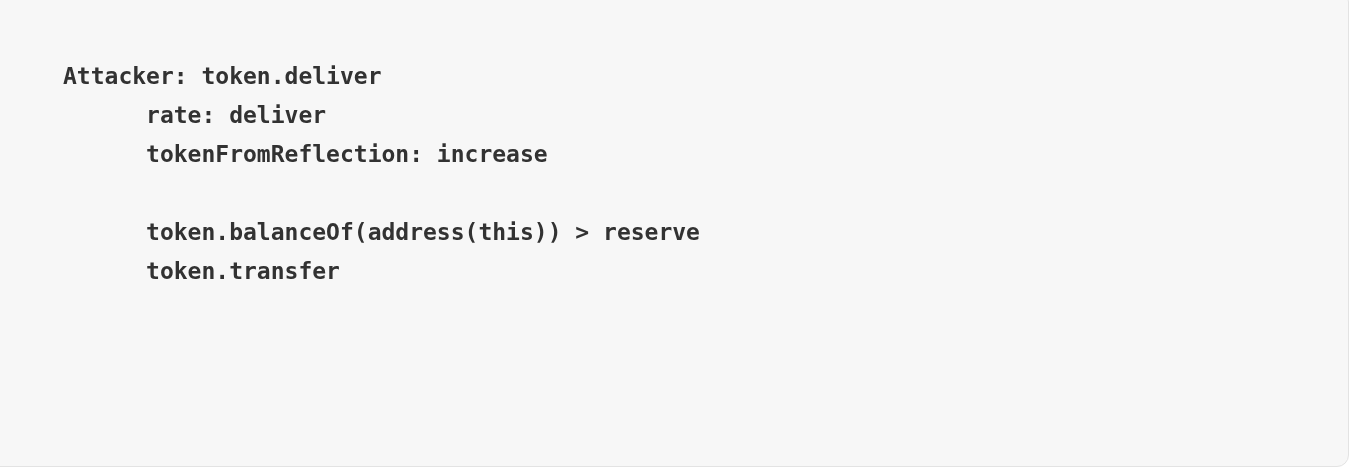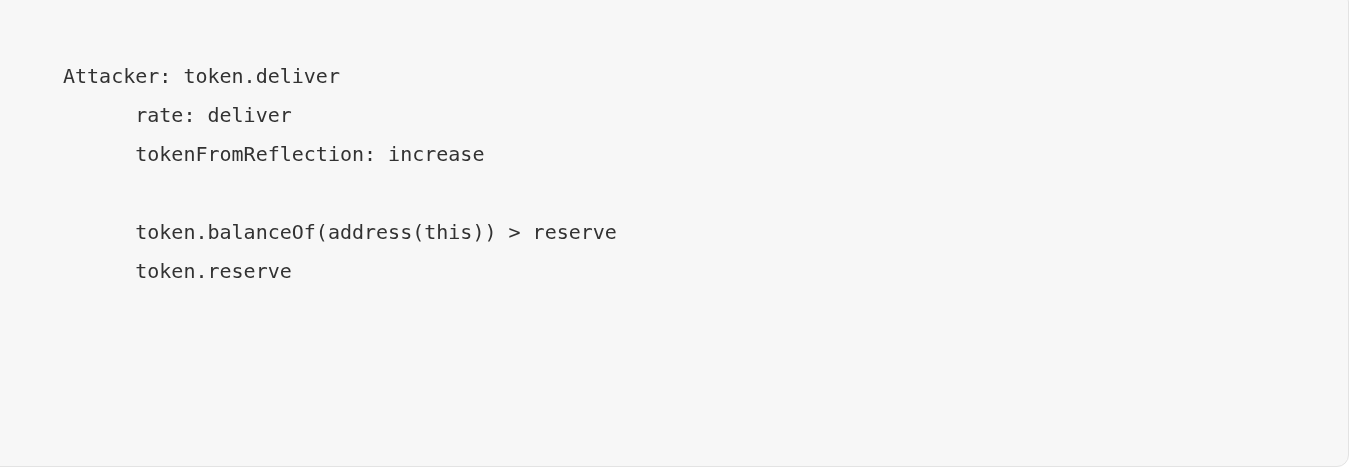--- a/index.html
+++ b/index.html
@@ -25,33 +25,33 @@
     border: 1px solid var(--panel-border, #e3e3e3);
     border-radius: 12px;
   }
   .code {
     position: absolute;
     left: 86px;
     top: 66px;
   }
   .code-line {
     white-space: pre;
-    font-size: 20px;
+    font-size: 23px;
     line-height: 39px;
-    font-weight: 400;
+    font-weight: 700;
     color: var(--text-color, #323232);
     letter-spacing: 0;
     min-height: 39px;
   }
 </style>
 </head>
 <body>
 
 <div class="code-panel">
   <div class="code">
     <div class="code-line">Attacker: token.deliver</div>
     <div class="code-line">      rate: deliver</div>
     <div class="code-line">      tokenFromReflection: increase</div>
     <div class="code-line"></div>
     <div class="code-line">      token.balanceOf(address(this)) &gt; reserve</div>
-    <div class="code-line">      token.reserve</div>
+    <div class="code-line">      token.transfer</div>
   </div>
 </div>
 
 </body></html>

